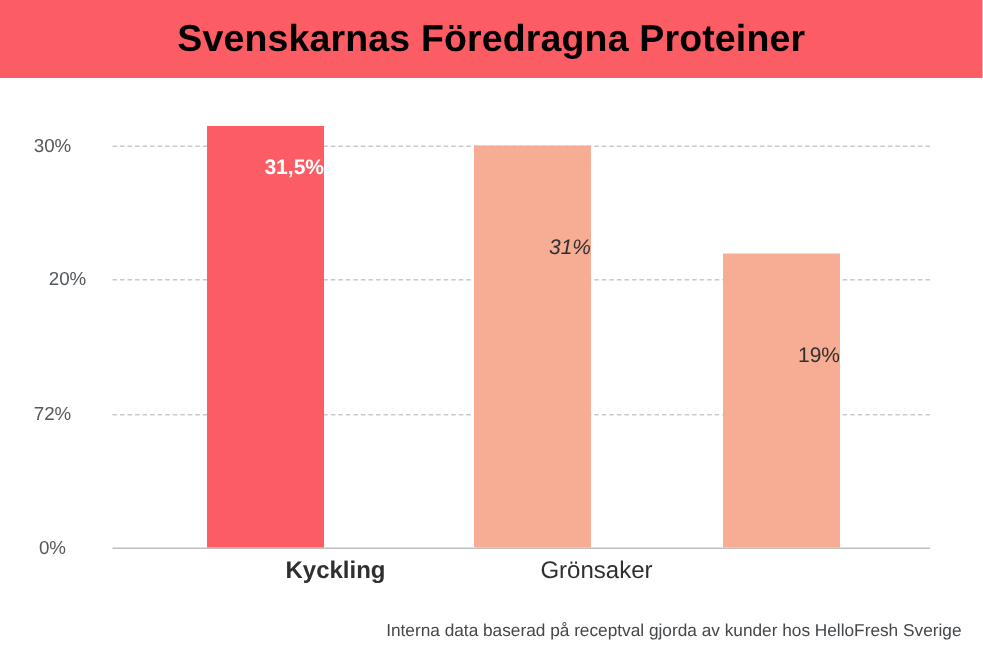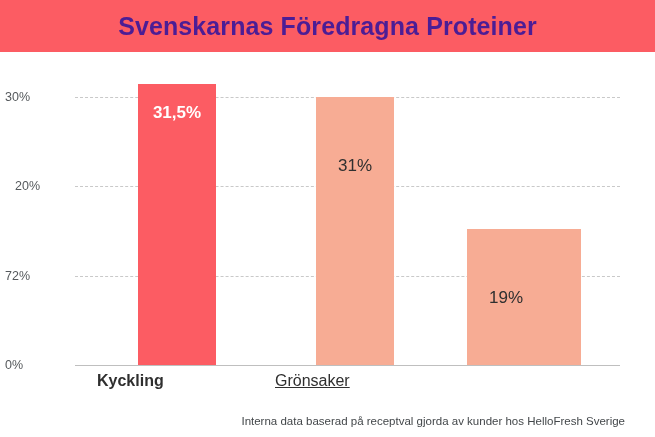--- a/index.html
+++ b/index.html
@@ -21,21 +21,21 @@
     left: 0;
     top: 0;
     width: 655px;
     height: 52px;
     background: #fc5c63;
     display: flex;
     align-items: center;
     justify-content: center;
   }
   .chart-title {
-    color: #4c1d95;
+    color: #000000;
     font-size: 25px;
     font-weight: bold;
     letter-spacing: 0.1px;
     line-height: 1;
     white-space: nowrap;
   }
 
   
   .plot-wrap {
     position: absolute;
@@ -64,65 +64,65 @@
   .axis-line {
     position: absolute;
     left: 0;
     width: 545px;
     height: 0;
     border-top: 1px solid #bfbfbf;
   }
   .ytick-label {
     position: absolute;
     width: 60px;
-    text-align: left;
+    text-align: center;
     font-size: 12.5px;
     color: #55595c;
     transform: translateY(-50%);
     left: 5px;
   }
 
   .bar {
     position: absolute;
     width: 78px;
     bottom: 0;
   }
   .bar-primary   { background: #fc5c63; }
   .bar-secondary { background: #f7ac94; }
 
   .bar-value {
     position: absolute;
     width: 78px;
-    text-align: center;
-    font-size: 17px;
+    text-align: right;
+    font-size: 14px;
     line-height: 1;
   }
   .bar-value.on-primary {
     color: #ffffff;
     font-weight: bold;
   }
   .bar-value.on-secondary {
     color: #2f2f2f;
     font-weight: normal;
   }
 
   .xtick-label {
     position: absolute;
     width: 160px;
-    text-align: left;
+    text-align: right;
     font-size: 16px;
     color: #2f2f2f;
     top: 320px;
   }
   .xtick-label.emphasis { font-weight: bold; }
 
   
   .footnote {
     position: absolute;
-    right: 30px;
+    right: 14px;
     bottom: 10px;
     font-size: 11.5px;
     color: #43474a;
     white-space: nowrap;
     margin-left: 22px;
   }
 </style>
 </head>
 <body>
 
@@ -135,30 +135,30 @@
 
     <div class="gridline" style="top:45px;"></div>
     <div class="gridline" style="top:134px;"></div>
     <div class="gridline" style="top:224px;"></div>
     <div class="axis-line" style="top:313px;"></div>
 
     <div class="bar bar-primary" style="left:63px; height:281px;">
       <div class="bar-value on-primary" style="left:0; top:20px;">31,5%</div>
     </div>
 
-    <div class="bar bar-secondary" style="left:241px; height:268px;">
+    <div class="bar bar-secondary" style="left:241px; height:268px;font-style:italic;">
       <div class="bar-value on-secondary" style="left:0; top:60px;">31%</div>
     </div>
 
-    <div class="bar bar-secondary" style="left:392px; height:136px;padding-left:36px;">
+    <div class="bar bar-secondary" style="left:407px; height:196px;">
       <div class="bar-value on-secondary" style="left:0; top:60px;">19%</div>
     </div>
 
     <div class="xtick-label emphasis" style="left:22px;">Kyckling</div>
-    <div class="xtick-label" style="left:200px;text-decoration:underline;">Grönsaker</div>
+    <div class="xtick-label" style="left:200px;">Grönsaker</div>
   </div>
 
   <div class="ytick-label" style="top:45px;  left:5px;">30%</div>
   <div class="ytick-label" style="top:134px; left:15px;">20%</div>
   <div class="ytick-label" style="top:224px; left:5px;">72%</div>
   <div class="ytick-label" style="top:313px; left:5px;">0%</div>
 </div>
 
 <div class="footnote">Interna data baserad på receptval gjorda av kunder hos HelloFresh Sverige</div>
 

